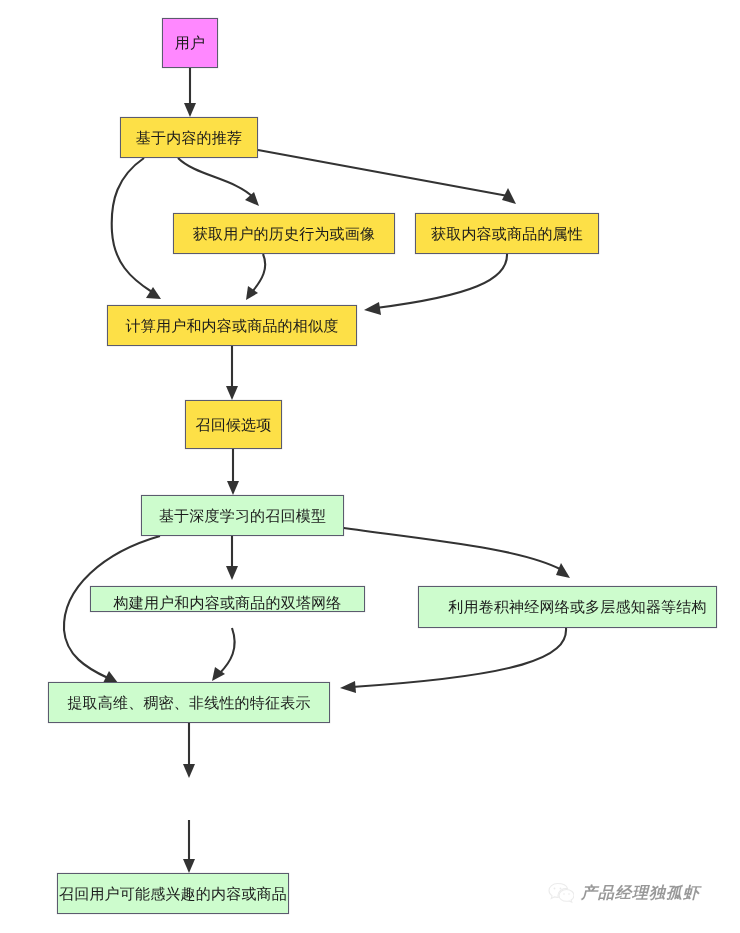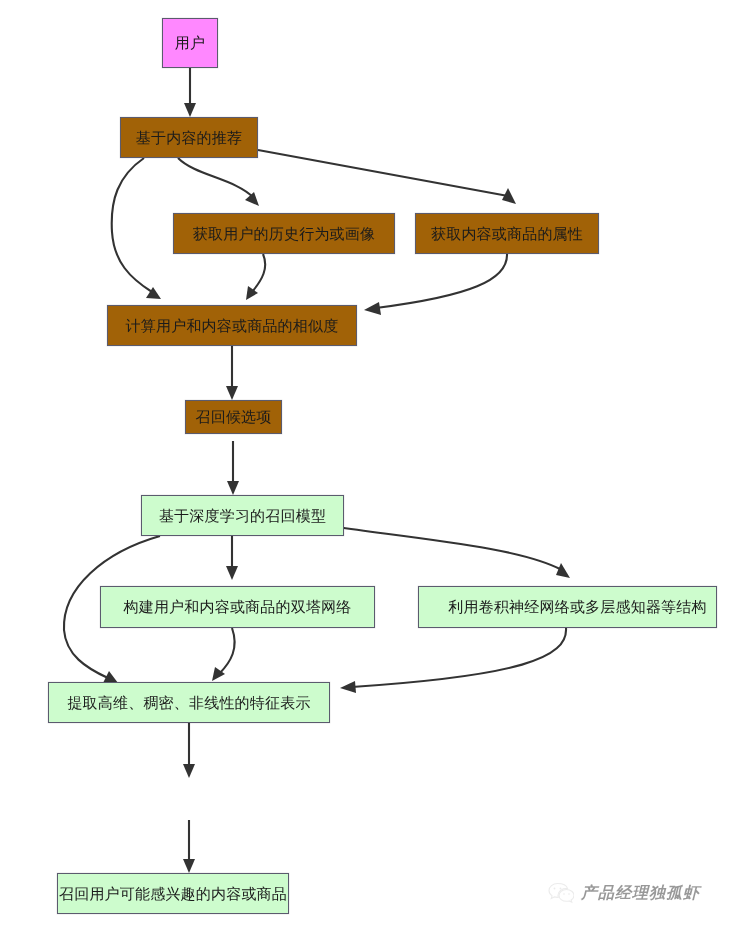--- a/index.html
+++ b/index.html
@@ -45,21 +45,21 @@
     justify-content: center;
     text-align: center;
     color: #1b1b1b;
     font-size: 15px;
     line-height: 1.15;
     letter-spacing: 0.2px;
     white-space: nowrap;
     box-shadow: 0 0 0 0.4px rgba(0,0,0,0.12);
   }
   .fill-pink   { background: #ff88ff; }
-  .fill-purple { background: #a16207; }
+  .fill-purple { background: #fde047; }
   .fill-green  { background: #cdfccd; }
 
   #watermark {
     position: absolute;
     display: flex;
     align-items: center;
     gap: 7px;
     opacity: 0.40;
   }
   #watermark .wm-text {
@@ -168,27 +168,27 @@
     </div>
   <div class="node-box fill-purple" style="left:152px; top:213px; width:222px; height:41px;margin-left:21px;">
       <span>获取用户的历史行为或画像</span>
     </div>
   <div class="node-box fill-purple" style="left:415px; top:213px; width:184px; height:41px;">
       <span>获取内容或商品的属性</span>
     </div>
   <div class="node-box fill-purple" style="left:107px; top:305px; width:250px; height:41px;">
       <span>计算用户和内容或商品的相似度</span>
     </div>
-  <div class="node-box fill-purple" style="left:185px; top:400px; width:97px;  height:34px;">
+  <div class="node-box fill-purple" style="left:185px; top:400px; width:97px;  height:49px;">
       <span>召回候选项</span>
     </div>
   <div class="node-box fill-green" style="left:141px; top:495px; width:203px; height:41px;">
       <span>基于深度学习的召回模型</span>
     </div>
-  <div class="node-box fill-green" style="left:100px;  top:586px; width:275px; height:42px;">
+  <div class="node-box fill-green" style="left:90px;  top:586px; width:275px; height:26px;align-items:flex-end;">
       <span>构建用户和内容或商品的双塔网络</span>
     </div>
   <div class="node-box fill-green" style="left:418px; top:586px; width:299px; height:42px;padding-left:20px;">
       <span>利用卷积神经网络或多层感知器等结构</span>
     </div>
   <div class="node-box fill-green" style="left:48px;  top:682px; width:282px; height:41px;">
       <span>提取高维、稠密、非线性的特征表示</span>
     </div>
   <div class="node-box fill-green" style="left:57px;  top:873px; width:232px; height:41px;">
       <span>召回用户可能感兴趣的内容或商品</span>

